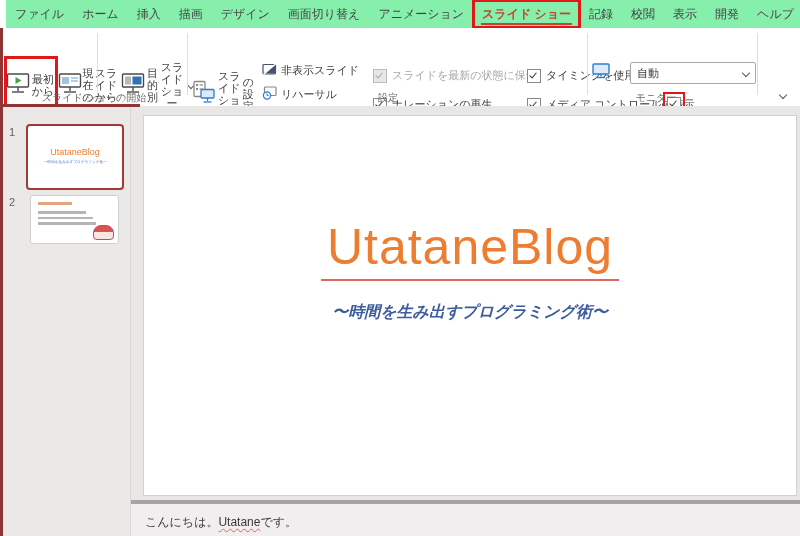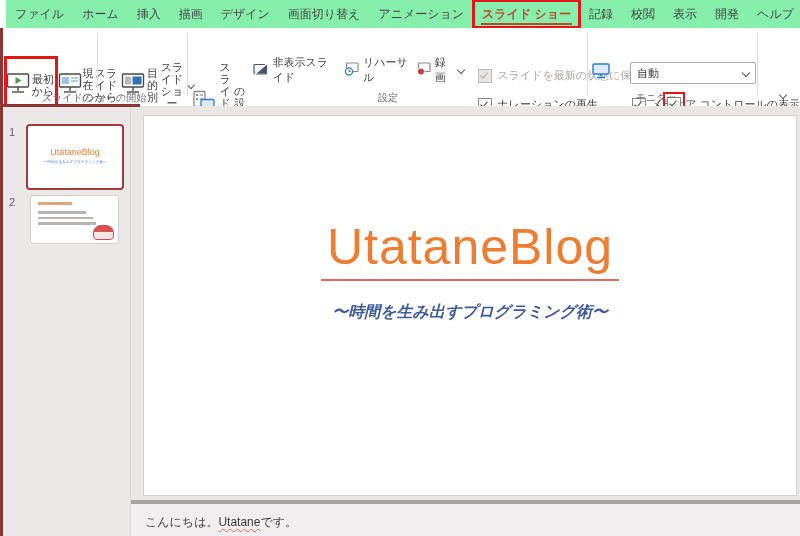--- a/index.html
+++ b/index.html
@@ -28,21 +28,21 @@
   .cb{width:12px;height:12px;border:1px solid #8A8886;background:#fff;position:relative;flex:none;}
   .cb.on::after{content:"";position:absolute;left:3px;top:1px;width:3px;height:6px;
                 border-right:1.6px solid #3B3A39;border-bottom:1.6px solid #3B3A39;transform:rotate(40deg);}
   .cb.dis{background:#E9E7E5;border-color:#BDBBB9;}
   .cb.dis::after{border-color:#ABA9A7;}
   .chev{display:inline-block;width:5px;height:5px;border-right:1.3px solid #5A5A5A;
         border-bottom:1.3px solid #5A5A5A;transform:rotate(45deg);flex:none;}
   .g1{position:absolute;left:6px;top:30px;display:flex;gap:2px;}
   .annot-frombeg{outline:3px solid #E21717;outline-offset:-1px;}
   .g2{position:absolute;left:192px;top:30px;display:flex;}
-  .g2col-small{display:flex;flex-direction:row;gap:8px;margin-left:8px;padding-top:4px;}
+  .g2col-small{display:flex;flex-direction:column;gap:8px;margin-left:8px;padding-top:4px;}
   .g2col-cb1{display:flex;flex-direction:column;margin-left:14px;padding-top:10px;gap:14px;width:150px;}
   .g2col-cb2{display:flex;flex-direction:column;margin-left:4px;padding-top:10px;gap:14px;}
   .g3{position:absolute;left:592px;top:34px;width:164px;}
   .monrow{display:flex;align-items:center;gap:20px;}
   .combo{flex:1;height:20px;border:1px solid #ABA9A7;border-radius:2px;background:#fff;
          display:flex;align-items:center;font-size:11px;color:#333;padding:0 6px;justify-content:space-between;}
   .presrow{display:flex;align-items:center;gap:4px;margin-top:8px;font-size:10px;color:#3B3A39;flex-direction:column;}
   .annot-cb{border:2.5px solid #E21717;padding:3px 2px;display:flex;align-items:center;}
   .ribbon-collapse{position:absolute;right:14px;bottom:8px;}
 

